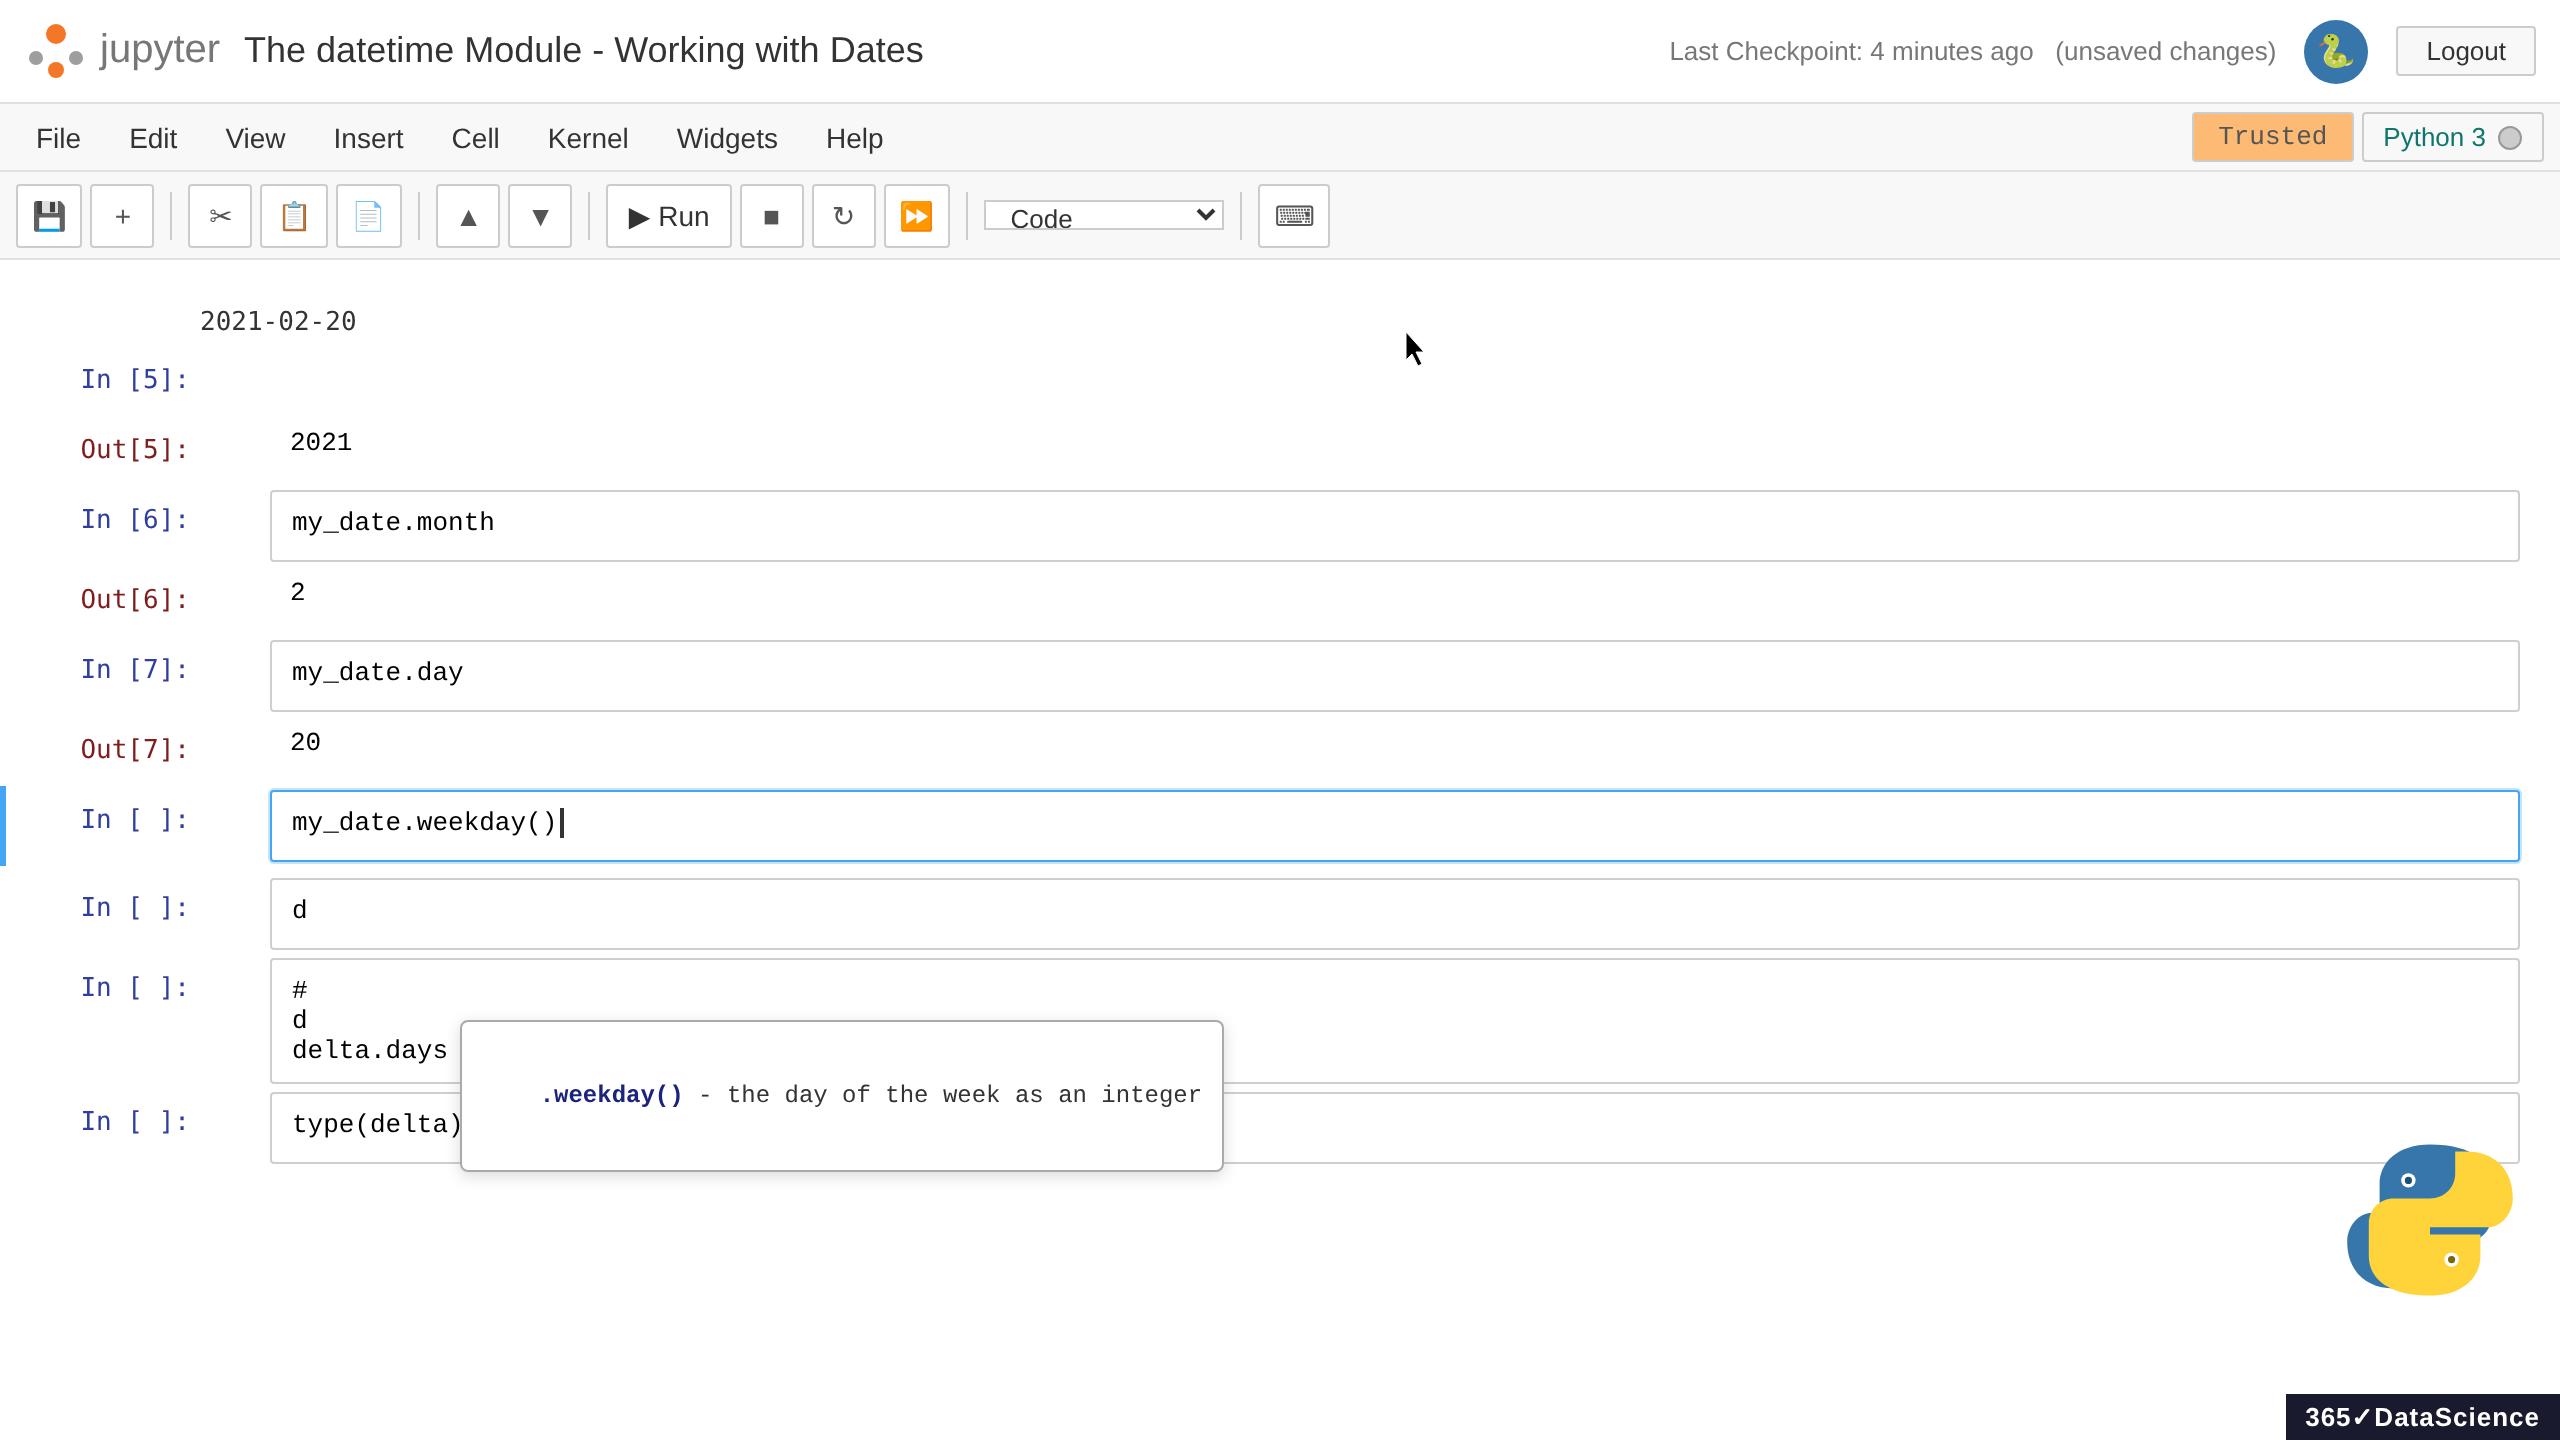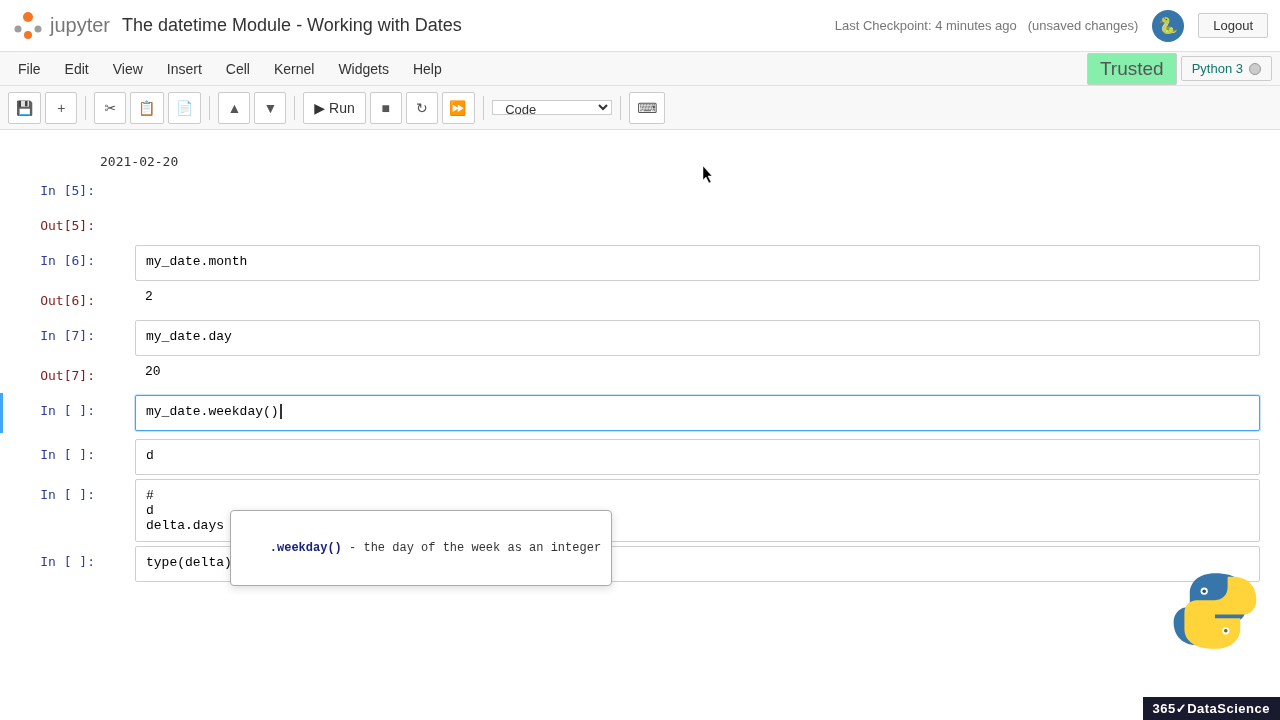--- a/index.html
+++ b/index.html
@@ -40,26 +40,27 @@
       color: #333;
       flex: 1;
     }
     .checkpoint-info {
       font-size: 13px;
       color: #777;
       margin-left: 8px;
     }
     .trusted-btn {
       border: 1px solid #ccc;
-      background: #86efac;
+      background: #fdba74;
       padding: 4px 12px;
-      font-size: 19px;
+      font-size: 13px;
       color: #555;
       cursor: pointer;
       border-radius: 2px;
+      font-family: Liberation Mono, monospace;
     }
     .kernel-info {
       font-size: 13px;
       color: #0f766e;
       display: flex;
       align-items: center;
       gap: 6px;
       padding: 4px 10px;
       border: 1px solid #ccc;
       border-radius: 2px;
@@ -361,20 +362,21 @@
 
   <div class="date-output">
     <span>2021-02-20</span>
   </div>
 
   <div class="cell-container">
     <div class="cell-prompt input-prompt">In [5]:</div>
   </div>
   <div class="cell-container">
     <div class="cell-prompt output-prompt">Out[5]:</div>
+    <div class="cell-output">2021</div>
   </div>
 
   <div class="cell-container">
     <div class="cell-prompt input-prompt">In [6]:</div>
     <div class="cell-input">my_date.month</div>
   </div>
   <div class="cell-container">
     <div class="cell-prompt output-prompt">Out[6]:</div>
     <div class="cell-output">2</div>
   </div>

